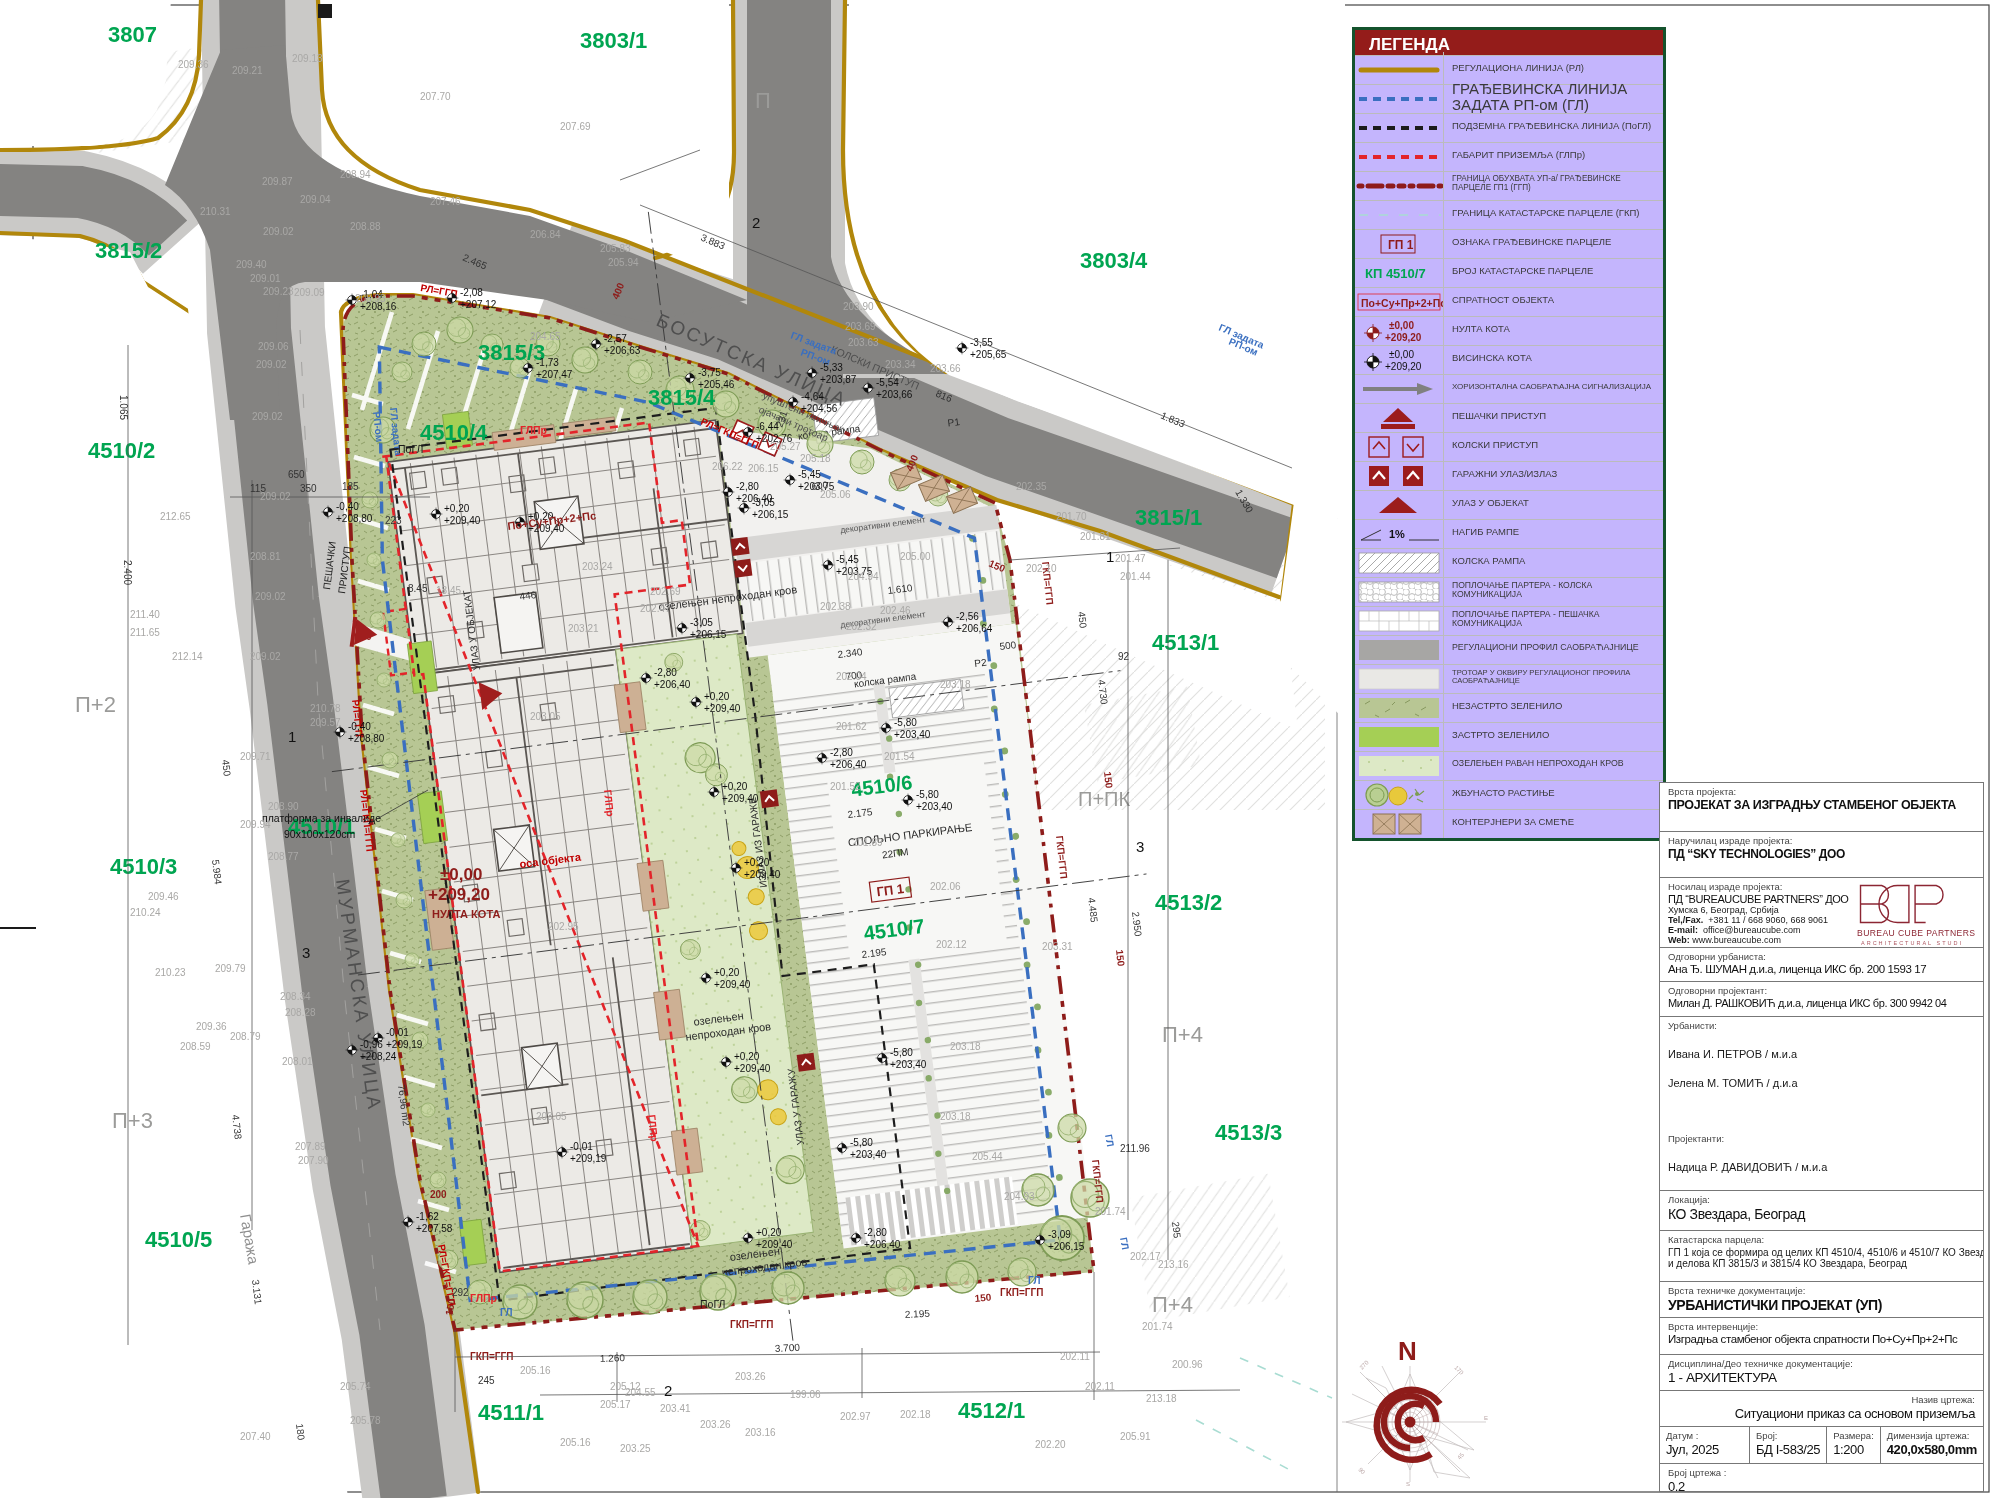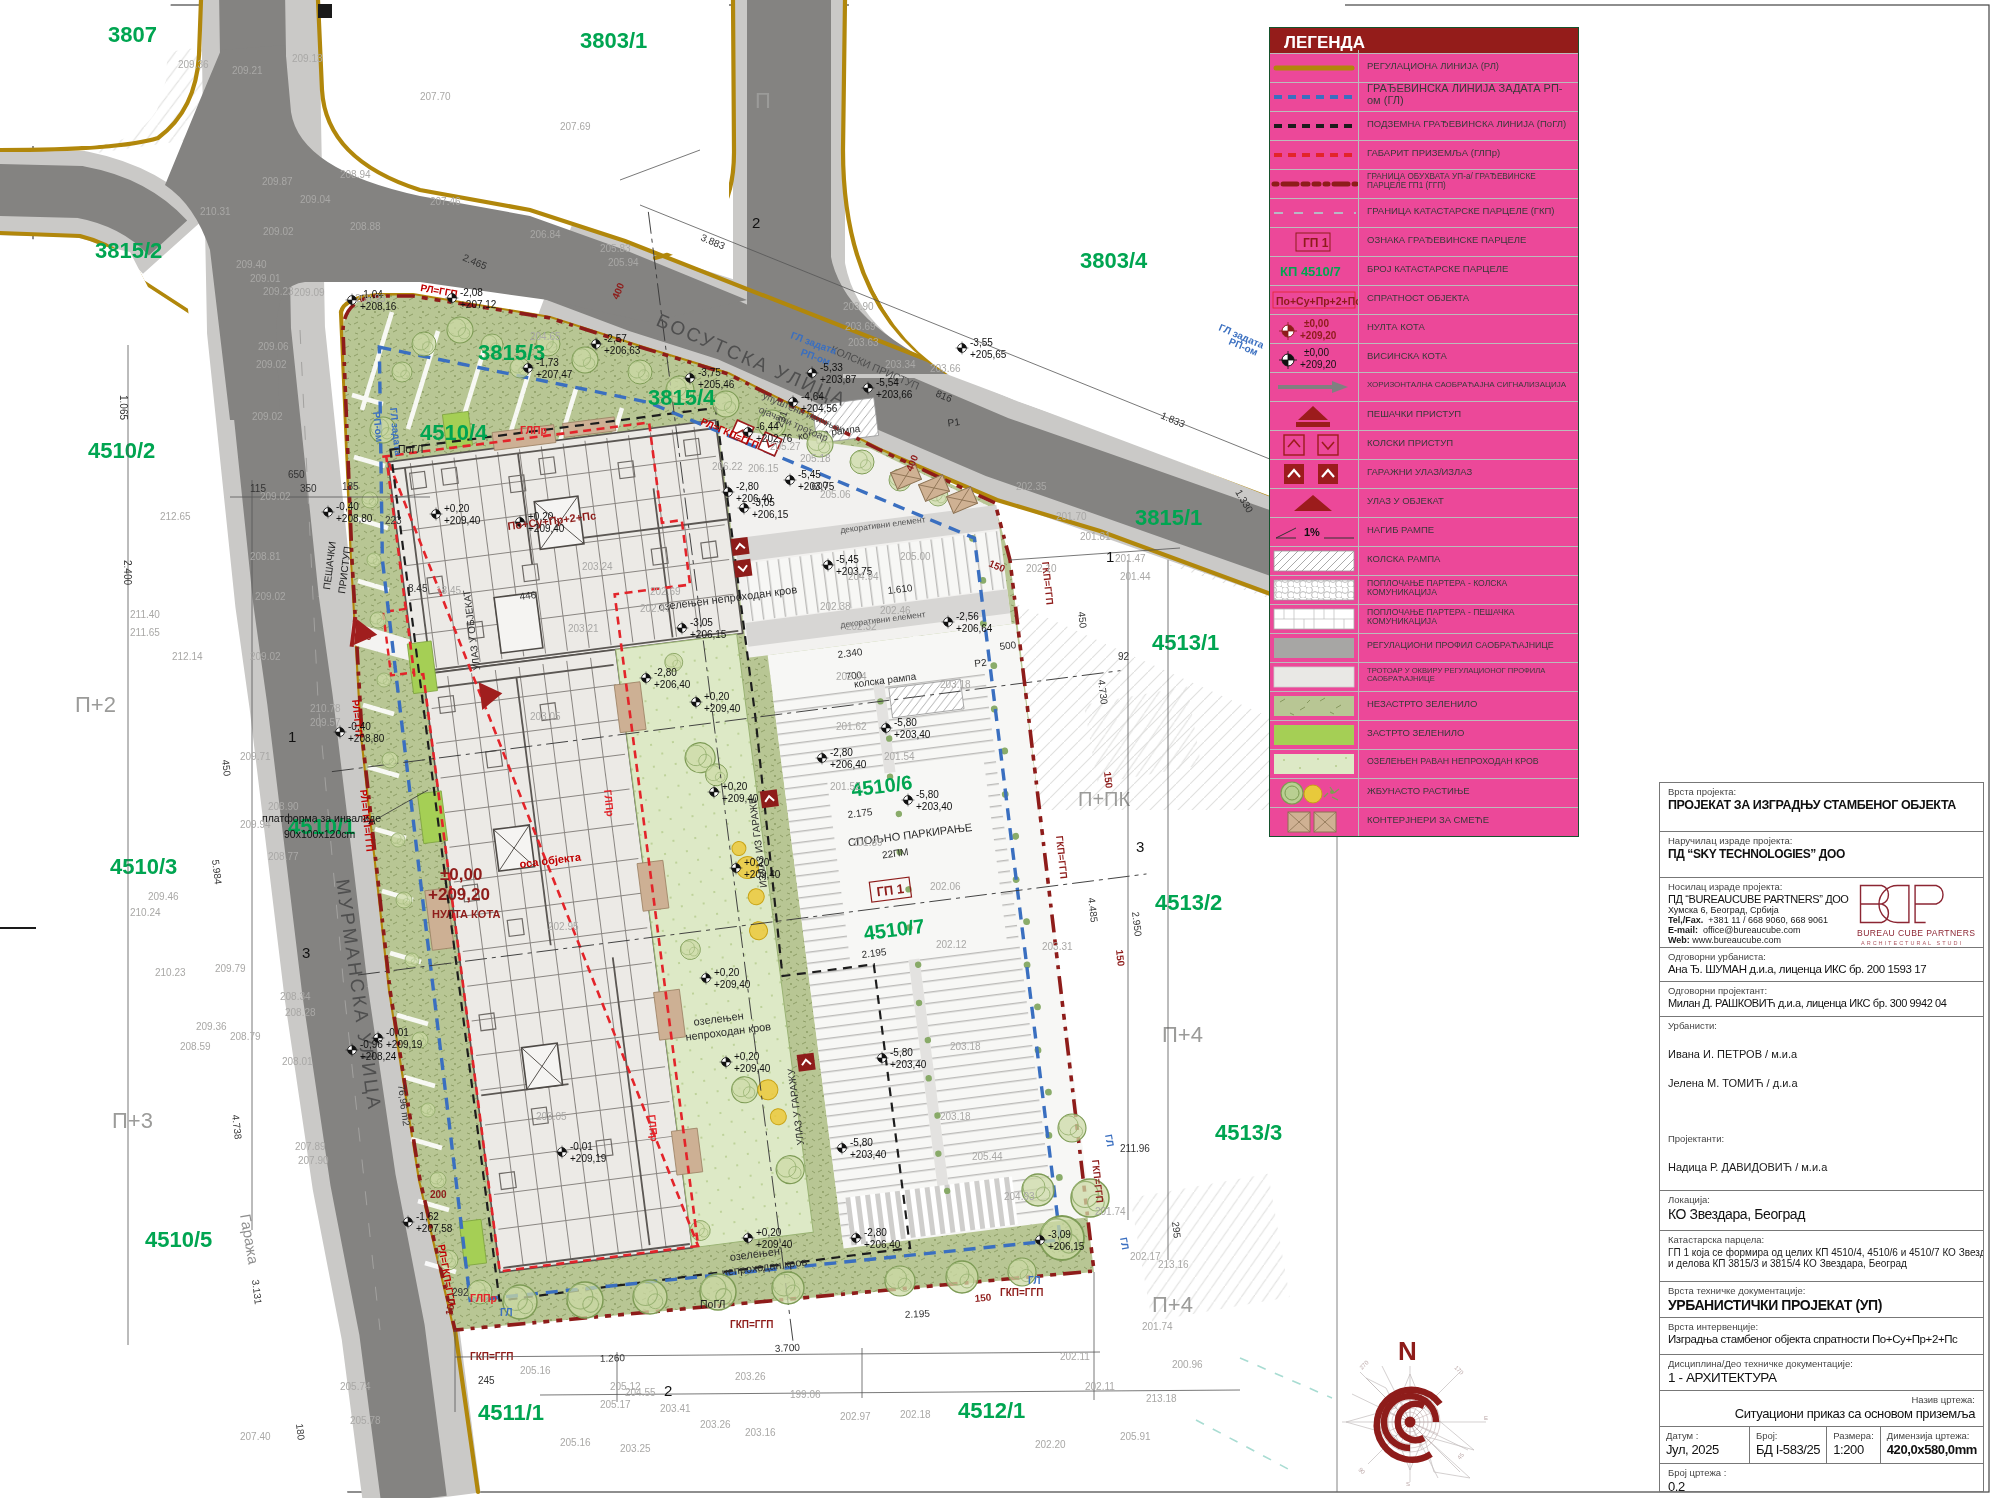--- a/index.html
+++ b/index.html
@@ -1,16 +1,16 @@
 <!DOCTYPE html>
 <html><head><meta charset="utf-8"><style>
 html,body{margin:0;padding:0;background:#fff}
 body{font-family:"Liberation Sans",sans-serif;width:2000px;height:1498px;overflow:hidden}
 #page{position:relative;width:2000px;height:1498px;background:#fff}
-#legend{position:absolute;left:1269px;top:27px;width:308px;border:1px solid #14532d;background:#ec4899}
+#legend{position:absolute;left:1352px;top:27px;width:308px;border:3px solid #14532d;background:#c4b5fd}
 #lhead{background:#941c1a;color:#fff;font-weight:bold;font-size:17px;padding:5px 0 0 14px;height:25px;box-sizing:border-box}
 .lr{display:flex;align-items:flex-end;height:29px;box-sizing:border-box;border-top:1px solid #bbb}
 .lr:first-of-type{border-top:none}
 .sy{width:88px;flex:0 0 88px;display:flex;justify-content:center}
 .lt{flex:1;border-left:1px solid #bbb;padding:2px 4px 2px 8px;color:#3a3a3a;line-height:1.05;height:100%;display:flex;align-items:center}
 #tb{position:absolute;left:1659px;top:782px;width:325px;background:#fff}
 .ts{border:1px solid #777;border-bottom:none;padding:3px 8px;overflow:hidden;box-sizing:border-box}
 .ts:last-child{border-bottom:1px solid #777}
 .tl{font-size:9.5px;color:#454545}
 .tv{font-weight:bold;color:#101010;margin-top:1px;white-space:nowrap;letter-spacing:-0.4px}
@@ -859,21 +859,21 @@
           </svg>
         </div>
         <div class="lt" style="font-size:9.5px">РЕГУЛАЦИОНА ЛИНИЈА (РЛ)</div>
       </div>
       <div class="lr">
         <div class="sy">
           <svg width="88" height="28" viewBox="0 0 88 28">
             <line x1="4" y1="14" x2="86" y2="14" stroke="#3a6fc0" stroke-width="4" stroke-dasharray="8 6"></line>
           </svg>
         </div>
-        <div class="lt" style="font-size:11px">ГРАЂЕВИНСКА ЛИНИЈА ЗАДАТА РП-ом (ГЛ)</div>
+        <div class="lt" style="font-size:15px">ГРАЂЕВИНСКА ЛИНИЈА ЗАДАТА РП-ом (ГЛ)</div>
       </div>
       <div class="lr">
         <div class="sy">
           <svg width="88" height="28" viewBox="0 0 88 28">
             <line x1="4" y1="14" x2="86" y2="14" stroke="#1c1c1c" stroke-width="4" stroke-dasharray="8 6"></line>
           </svg>
         </div>
         <div class="lt" style="font-size:9.5px">ПОДЗЕМНА ГРАЂЕВИНСКА ЛИНИЈА (ПоГЛ)</div>
       </div>
       <div class="lr">

